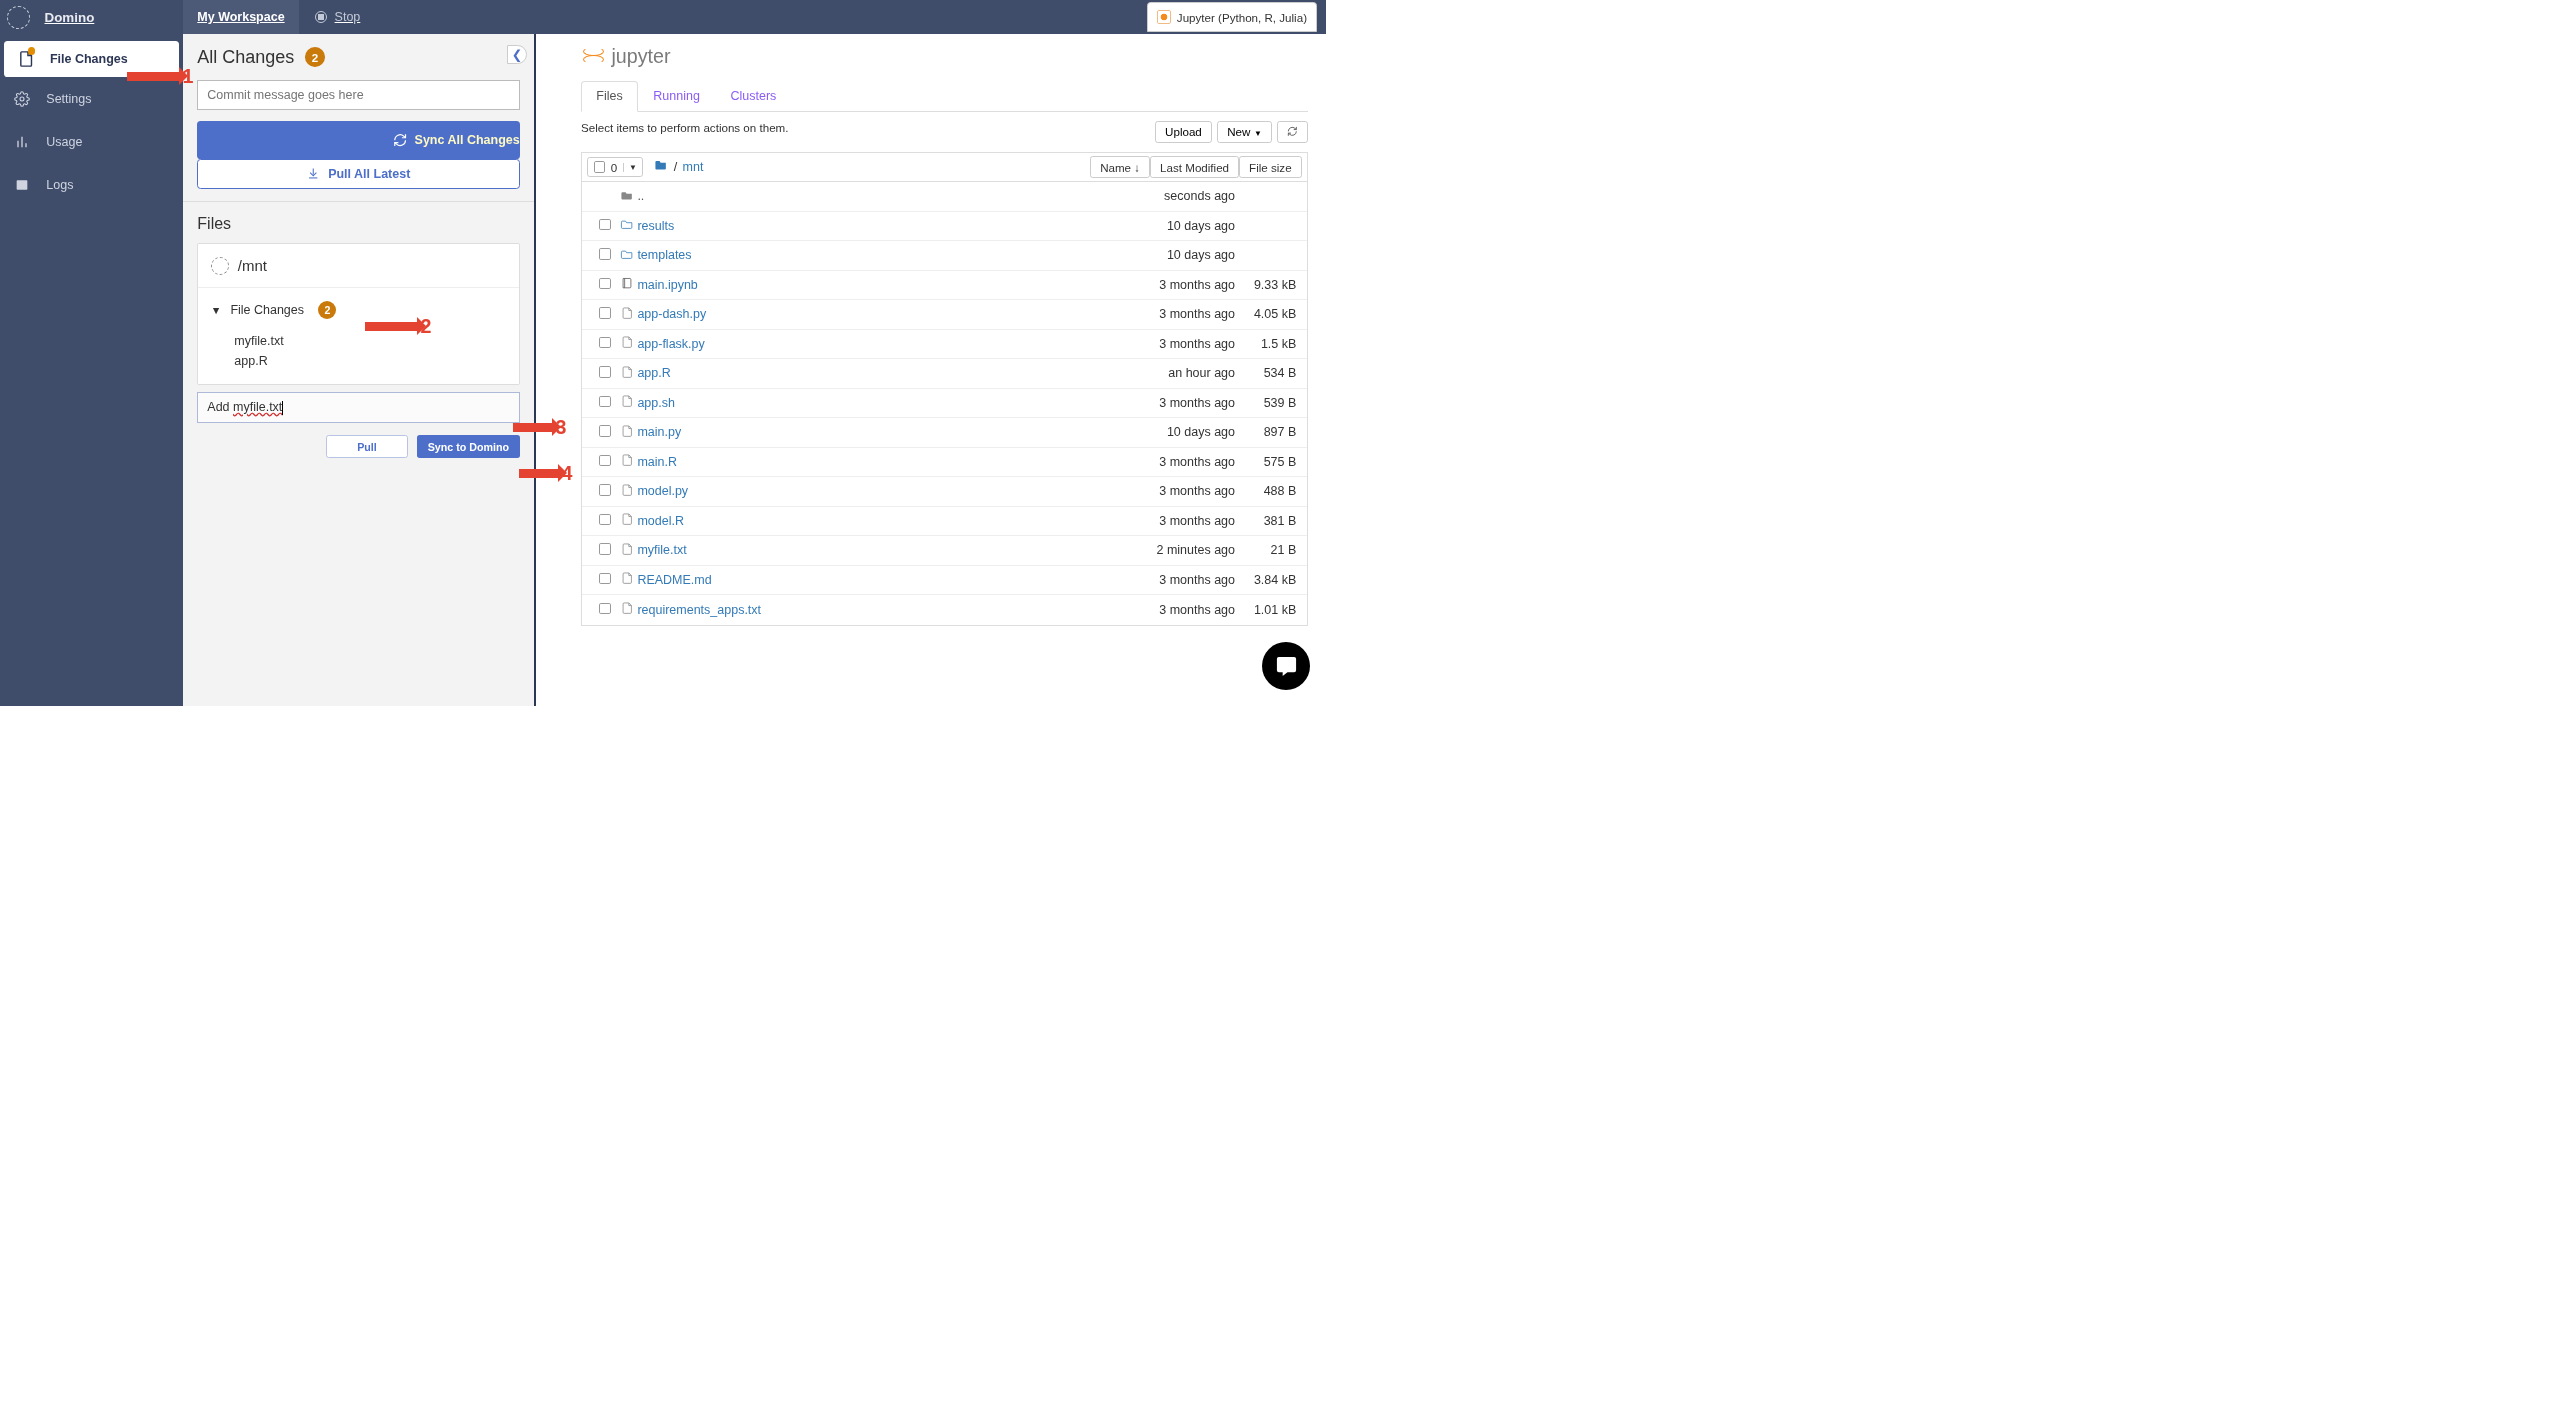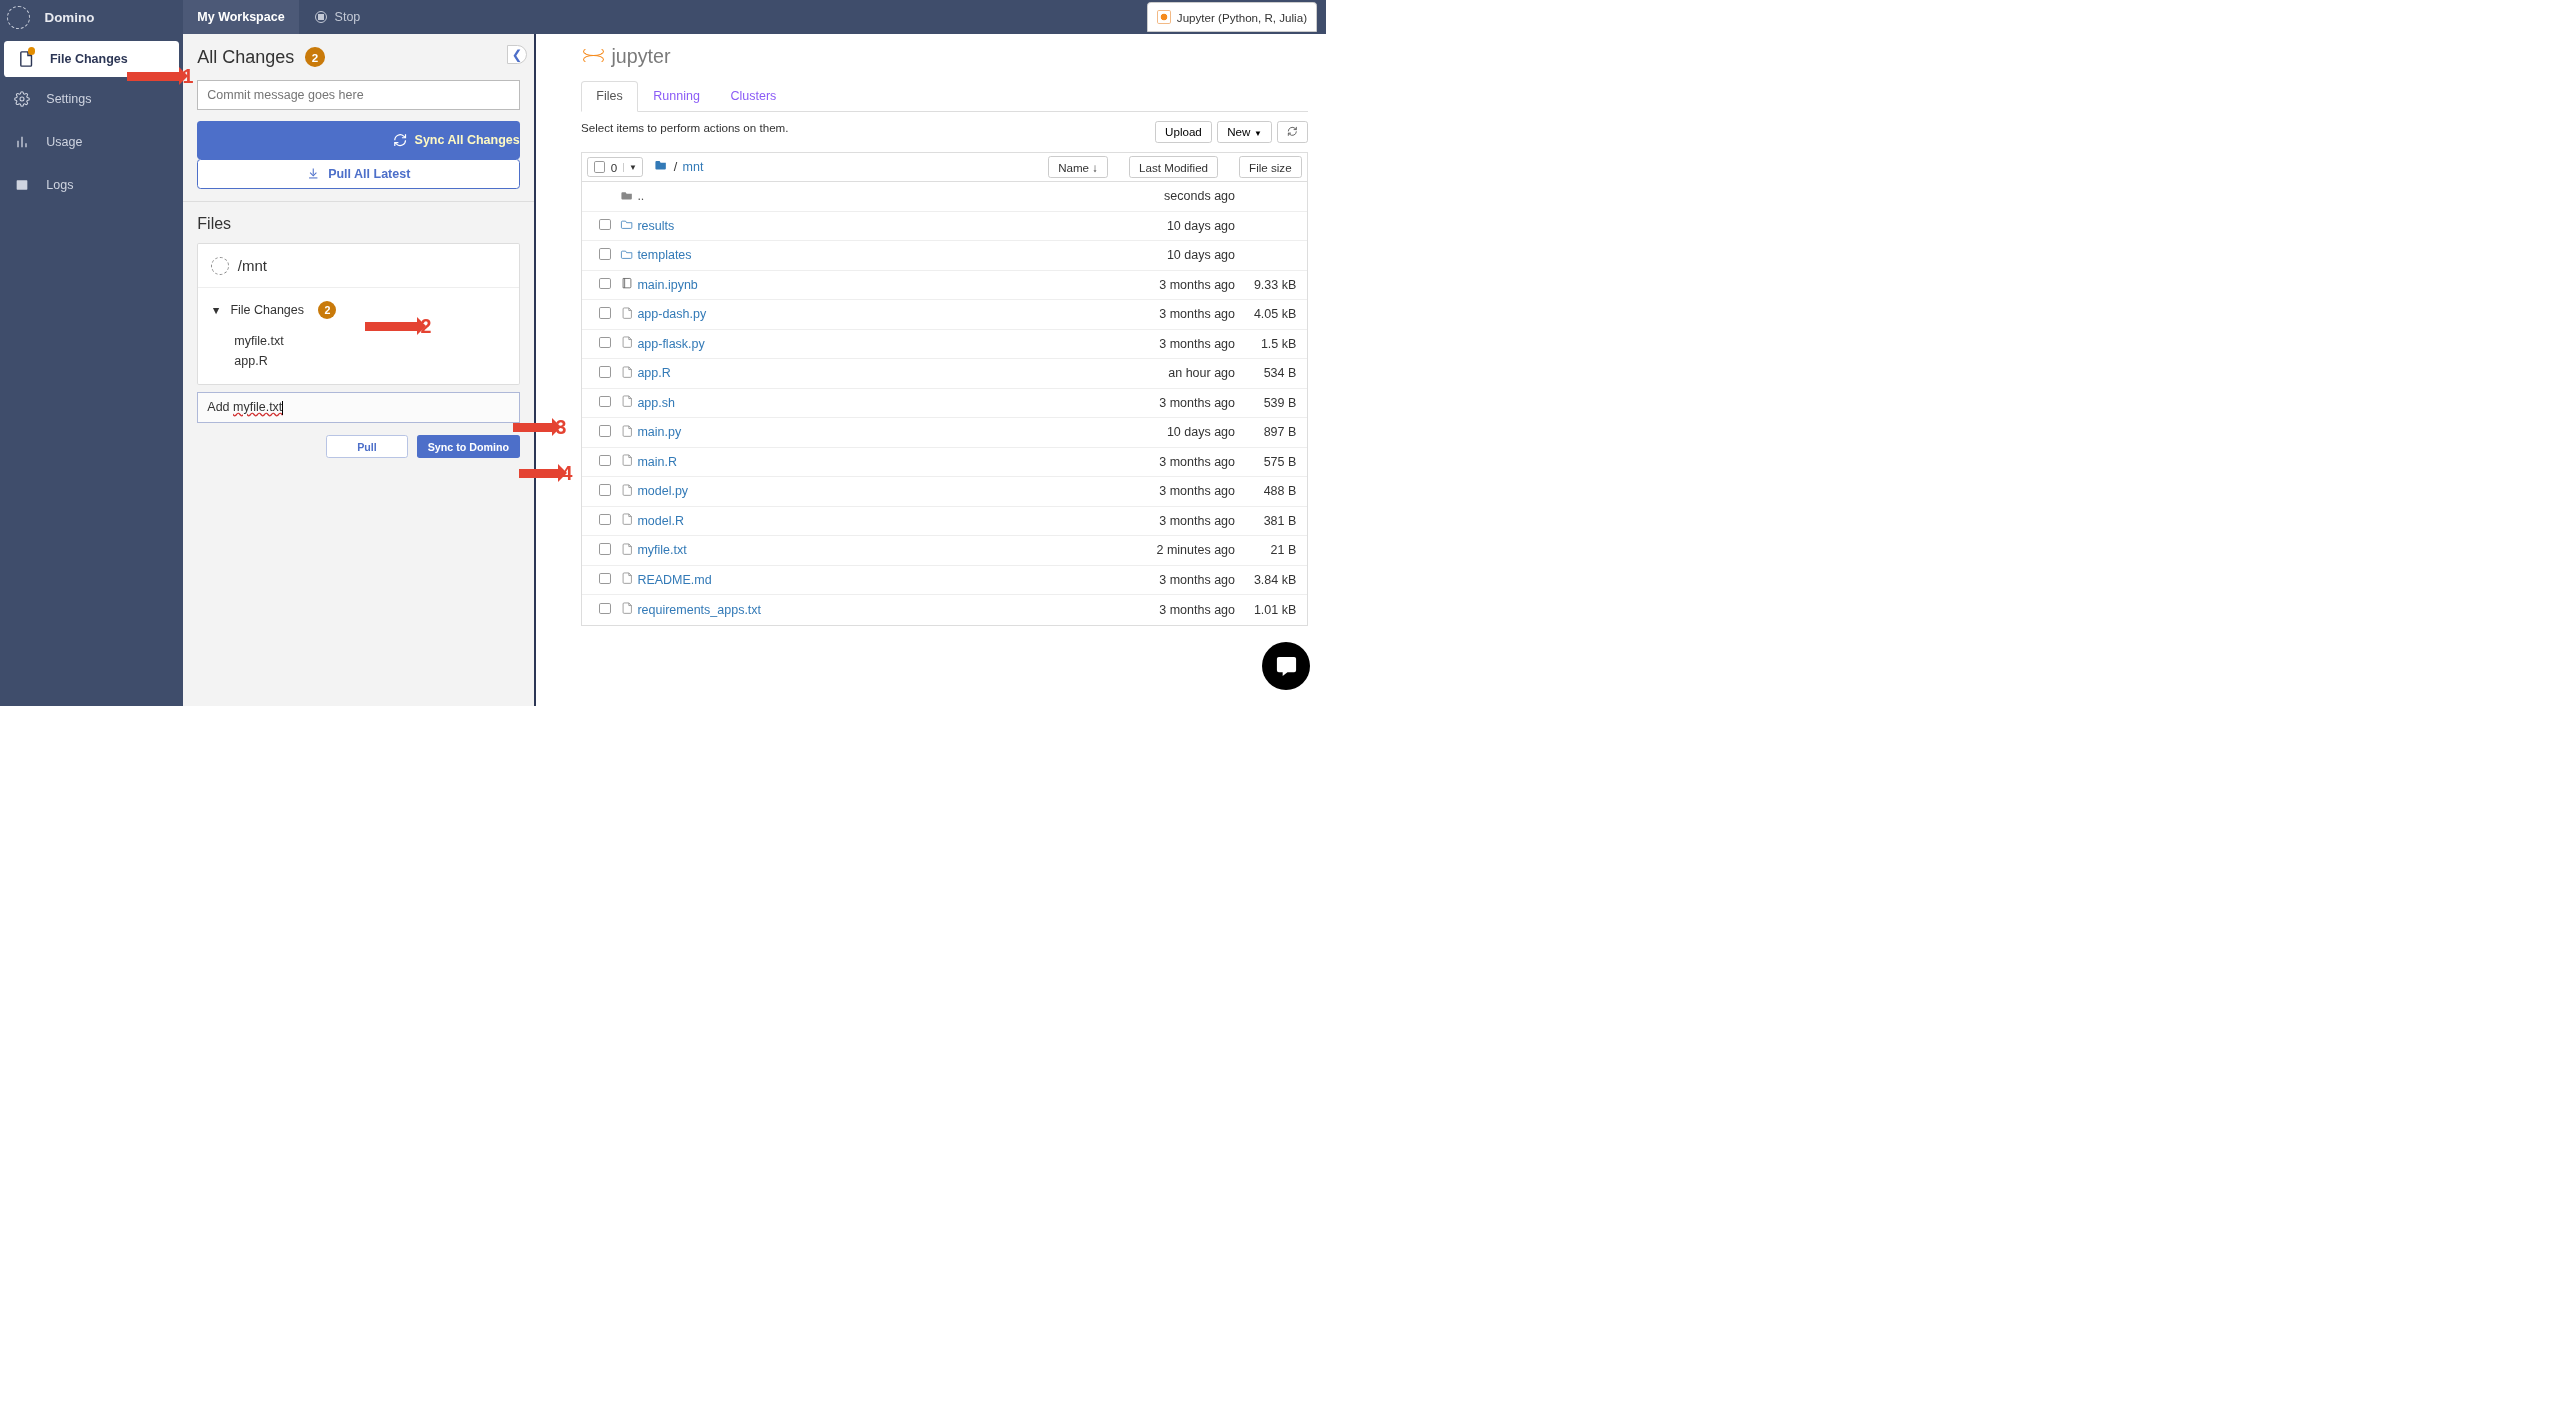--- a/index.html
+++ b/index.html
@@ -13,20 +13,21 @@
   overflow: hidden;
   position: relative;
 }
 .topbar {
   height: 34px;
   background: #3f4d6b;
   display: flex;
   align-items: stretch;
   color: #fff;
   position: relative;
+  text-decoration: underline;
 }
 .topbar-left {
   width: 183px;
   display: flex;
   align-items: center;
   padding-left: 7.2px;
   background: #3f4d6b;
 }
 .domino-logo-icon {
   width: 23px; height: 23px;
@@ -337,21 +338,21 @@
   font-size: 8px;
 }
 .crumb {
   margin-left: 10.7px;
   display: flex; align-items: center; gap: 5.4px;
   font-size: 12.5px;
 }
 .crumb .folder-root { color: #337ab7; }
 .jup-head-right {
   margin-left: auto;
-  display: flex; gap: 21px; align-items: center;
+  display: flex; gap: 0; align-items: center;
   padding-right: 5.4px;
   justify-content: center;
 }
 .jup-head-btn {
   border: 0.9px solid #ccc;
   background: #fff;
   padding: 3.6px 9px;
   font-size: 11.6px;
   border-radius: 2.7px;
 }

